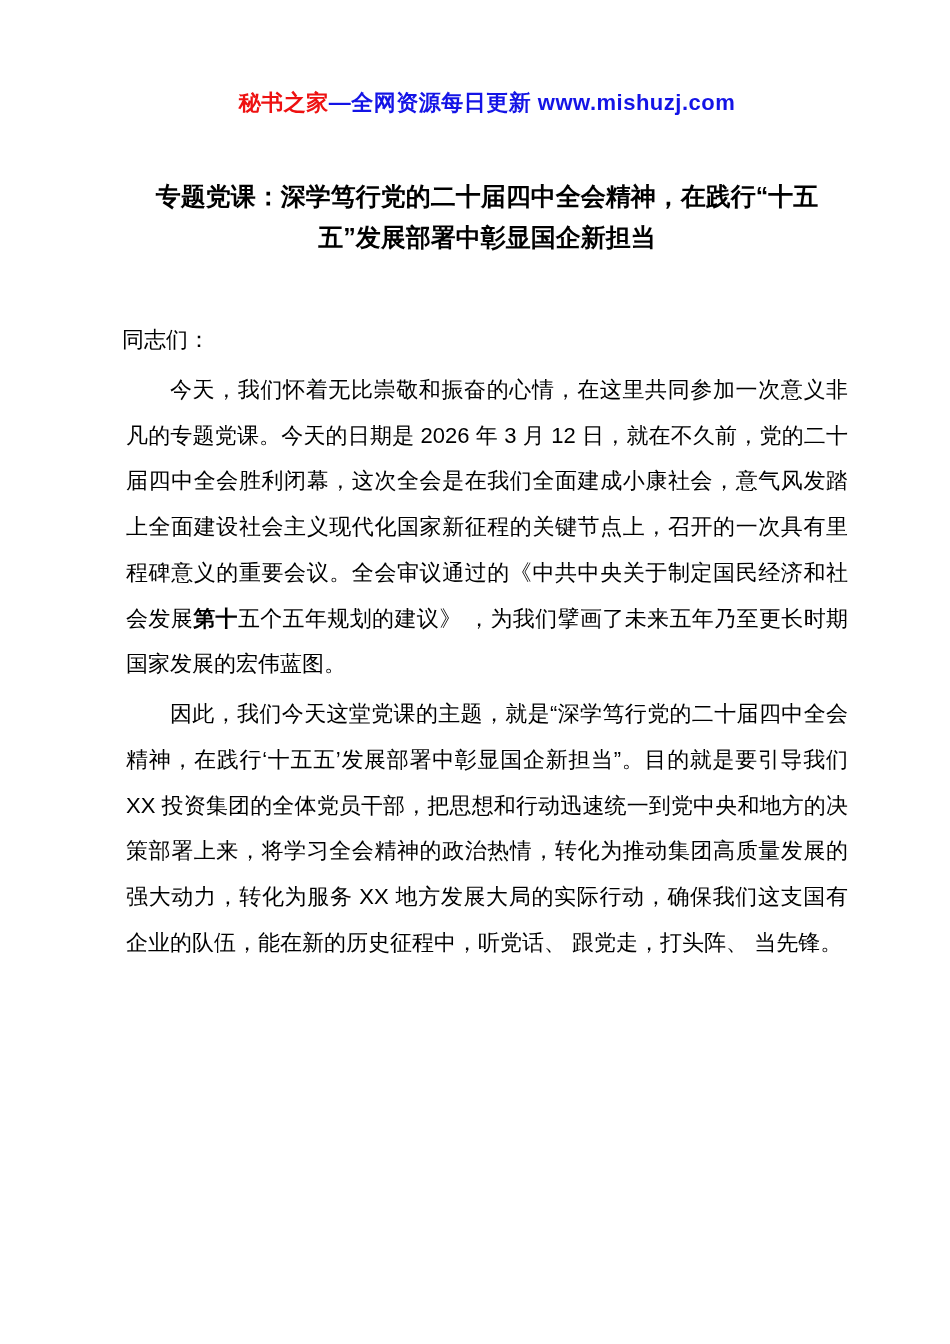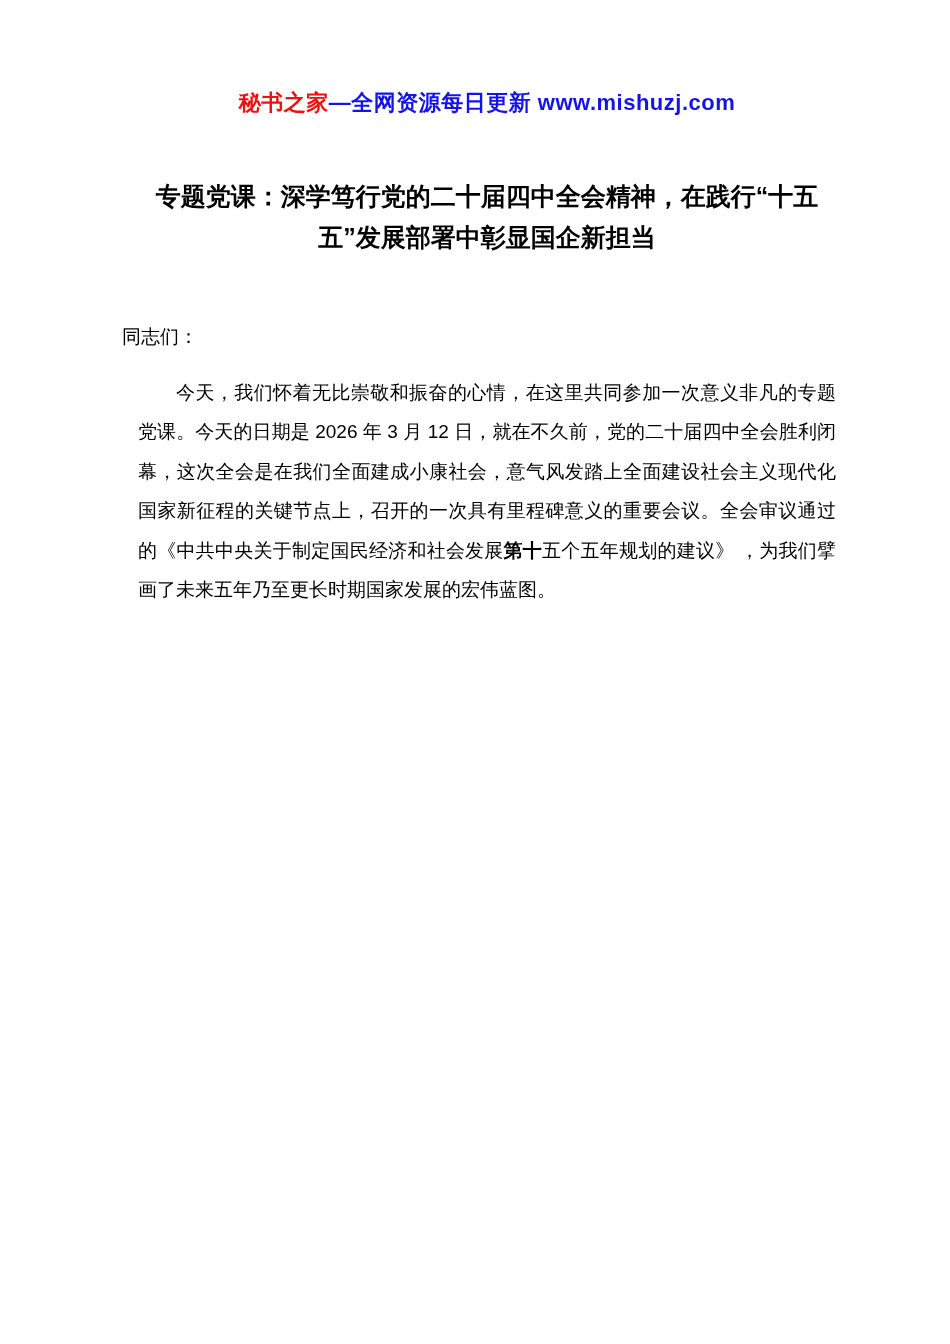--- a/index.html
+++ b/index.html
@@ -29,44 +29,45 @@
   .title {
     margin: 58px 10px 0 10px;
     text-align: center;
     font-size: 25px;
     font-weight: bold;
     line-height: 1.62;
     color: #000000;
   }
   .body-block {
     margin-top: 60px;
-    font-size: 19px;
+    font-size: 22px;
     line-height: 2.08;
     text-align: justify;
   }
   .salutation {
     margin: 0;
   }
   .para {
-    margin: 16px;
+    margin: 4px;
     text-indent: 2em;
   }
   .bold { font-weight: bold; }
 </style>
 </head>
 <body>
 
 <div class="page">
 
   <div class="header">
     <span class="brand">秘书之家</span><span class="blue">—全网资源每日更新 </span><span class="blue">www.mishuzj.com</span>
   </div>
 
   <h1 class="title">专题党课：深学笃行党的二十届四中全会精神，在践行“十五五”发展部署中彰显国企新担当</h1>
 
   <div class="body-block">
     <p class="salutation">同志们：</p>
     <div id="paragraphs">
         <p class="para"><span>今天，我们怀着无比崇敬和振奋的心情，在这里共同参加一次意义非凡的专题党课。今天的日期是 2026 年 3 月 12 日，就在不久前，党的二十届四中全会胜利闭幕，这次全会是在我们全面建成小康社会，意气风发踏上全面建设社会主义现代化国家新征程的关键节点上，召开的一次具有里程碑意义的重要会议。全会审议通过的《中共中央关于制定国民经济和社会发展</span><span class="bold">第十</span><span>五个五年规划的建议》 ，为我们擘画了未来五年乃至更长时期国家发展的宏伟蓝图。</span></p>
+        <p class="para"><span>因此，我们今天这堂党课的主题，就是“深学笃行党的二十届四中全会精神，在践行‘十五五’发展部署中彰显国企新担当”。目的就是要引导我们 XX 投资集团的全体党员干部，把思想和行动迅速统一到党中央和地方的决策部署上来，将学习全会精神的政治热情，转化为推动集团高质量发展的强大动力，转化为服务 XX 地方发展大局的实际行动，确保我们这支国有企业的队伍，能在新的历史征程中，听党话、 跟党走，打头阵、 当先锋。</span></p>
       </div>
   </div>
 
 </div>
 
 </body></html>

